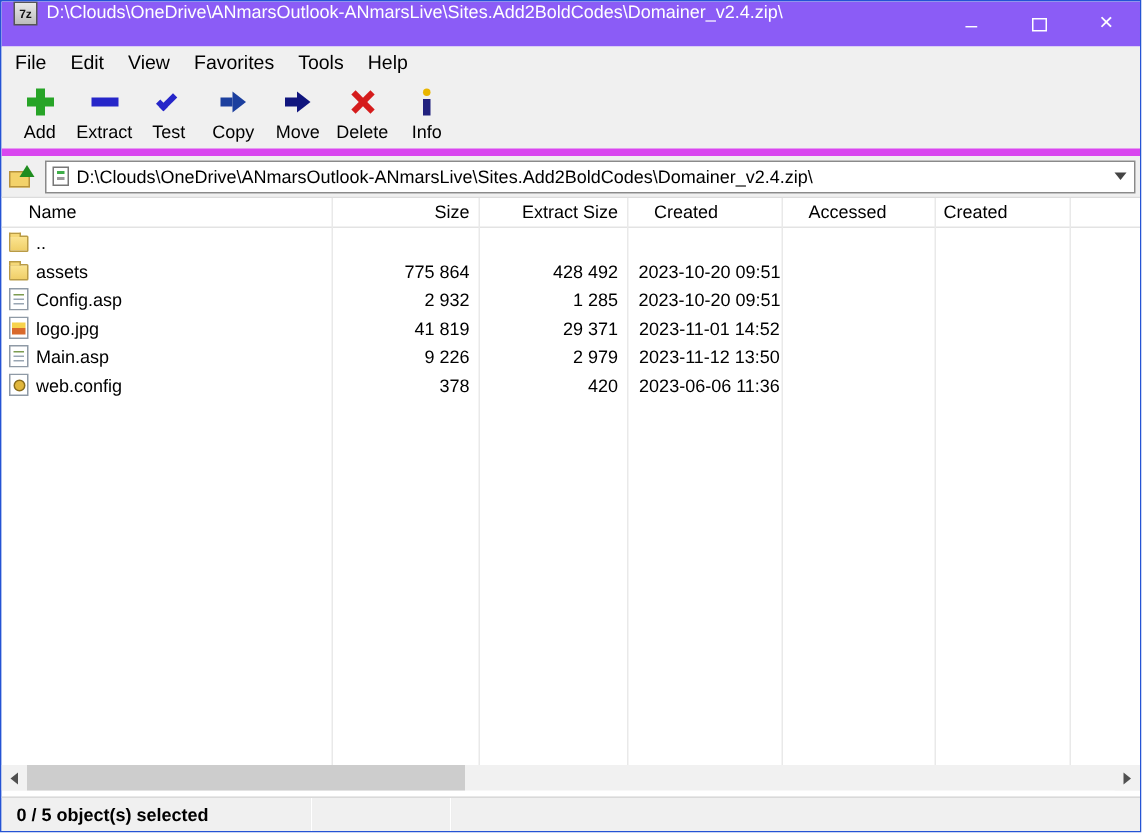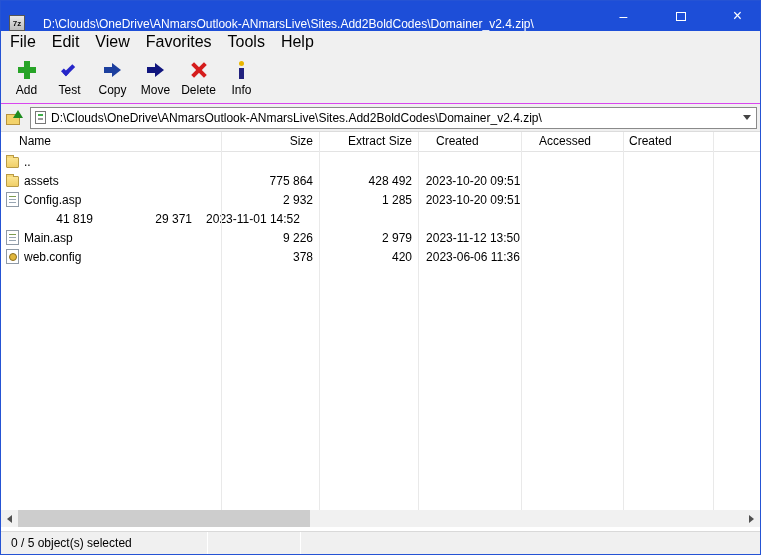--- a/index.html
+++ b/index.html
@@ -2,33 +2,33 @@
 <html><head>
 <meta charset="utf-8">
 <style>
   * { margin:0; padding:0; box-sizing:border-box; }
   html,body { width:761px; height:555px; }
   body { font-family:"Liberation Sans", sans-serif; font-size:12px; color:#000; background:#fff; }
 
   .window { width:761px; height:555px; border:1px solid #2553d4; display:flex; flex-direction:column; background:#fff; overflow:hidden; }
 
   
-  .titlebar { height:30px; background:#1d4ed8; display:flex; align-items:flex-end; flex:none; color:#fff;gap:12px; }
+  .titlebar { height:30px; background:#8b5cf6; display:flex; align-items:flex-start; flex:none; color:#fff; }
   .app-icon { width:16px; height:16px; margin:0 6px 0 8px; background:linear-gradient(#e8e8e8,#bdbdbd); border:1px solid #555; color:#111; font-size:8px; font-weight:bold; display:flex; align-items:center; justify-content:center; flex:none; }
   .title-text { flex:1; font-size:12px; white-space:nowrap; overflow:hidden; }
   .win-btn { width:45px; height:30px; display:flex; align-items:center; justify-content:center; color:#fff; flex:none; font-size:14px; }
   .max-box { width:10px; height:9px; border:1px solid #fff; }
 
   
-  .menubar { height:21px; background:#f0f0f0; display:flex; align-items:center; flex:none; font-size:16px; }
+  .menubar { height:21px; background:#f0f0f0; display:flex; align-items:center; flex:none; font-size:13px; }
   .menu-item { padding:0 8px; height:100%; display:flex; align-items:center; }
   .menu-item:first-child { padding-left:9px; }
 
   
-  .toolbar { height:52px; background:#f0f0f0; display:flex; align-items:stretch; padding-left:4px; flex:none; border-bottom:1px solid #d946ef; }
+  .toolbar { height:52px; background:#f0f0f0; display:flex; align-items:stretch; padding-left:4px; flex:none; border-bottom:5px solid #d946ef; }
   .tb-btn { width:43px; display:flex; flex-direction:column; align-items:center; justify-content:center; gap:1px; }
   .tb-ico { height:24px; width:28px; display:flex; align-items:center; justify-content:center; position:relative; }
   .tb-label { font-size:12px; }
 
   .ico-plus { position:relative; width:18px; height:18px; }
   .ico-plus::before { content:""; position:absolute; left:6px; top:0; width:6px; height:18px; background:#27a427; }
   .ico-plus::after { content:""; position:absolute; left:0; top:6px; width:18px; height:6px; background:#27a427; }
   .ico-minus { width:18px; height:6px; background:#2626c9; }
   .ico-check { width:13px; height:7px; border-left:4px solid #2626c9; border-bottom:4px solid #2626c9; transform:rotate(-45deg) translateY(-2px); }
   .ico-arrow { display:flex; align-items:center; }
@@ -85,21 +85,21 @@
   .hs-btn { position:absolute; top:0; width:17px; height:17px; display:flex; align-items:center; justify-content:center; background:#f1f1f1; }
   .hs-left { left:0; } .hs-right { right:0; }
   .tri-left { width:0; height:0; border-top:4px solid transparent; border-bottom:4px solid transparent; border-right:5px solid #505050; }
   .tri-right { width:0; height:0; border-top:4px solid transparent; border-bottom:4px solid transparent; border-left:5px solid #505050; }
   .hs-thumb { position:absolute; left:17px; top:0; width:292px; height:17px; background:#cdcdcd; }
 
   .gap { height:4px; background:#fff; flex:none; }
 
   
   .statusbar { height:23px; background:#f0f0f0; border-top:1px solid #d9d9d9; display:flex; align-items:center; flex:none; }
-  .status-text { width:206px; padding-left:10px; white-space:nowrap; overflow:hidden; }
+  .status-text { width:206px; padding-left:10px; white-space:nowrap; overflow:hidden;font-weight:bold; }
   .status-div { width:1px; height:100%; background:#c8c8c8; border-right:1px solid #fff; flex:none; }
   .status-pane { width:92px; height:100%; }
 </style>
 </head>
 <body>
 
 <div class="window">
 
   <div class="titlebar">
     <div class="app-icon">7z</div>
@@ -126,20 +126,26 @@
 
   <div class="toolbar">
     <div class="tb-btn">
       <span class="tb-ico">
           <span class="ico-plus"></span>
         </span>
       <span class="tb-label">Add</span>
     </div>
     <div class="tb-btn">
       <span class="tb-ico">
+          <span class="ico-minus"></span>
+        </span>
+      <span class="tb-label">Extract</span>
+    </div>
+    <div class="tb-btn">
+      <span class="tb-ico">
           <span class="ico-check"></span>
         </span>
       <span class="tb-label">Test</span>
     </div>
     <div class="tb-btn">
       <span class="tb-ico ico-copy">
           <span class="ico-arrow">
             <span class="shaft"></span>
             <span class="head"></span>
           </span>
@@ -230,20 +236,24 @@
       <span class="fname">Config.asp</span>
     </div>
     <div class="cell num col-size rsize">2 932</div>
     <div class="cell num col-packed rpacked">1 285</div>
     <div class="cell dt col-mod rmod">2023-10-20 09:51</div>
     <div class="cell dt col-created rcreated"></div>
     <div class="cell dt col-acc racc"></div>
   </div>
 
   <div class="row">
+    <div class="cell name col-name">
+      <span class="fi image"></span>
+      <span class="fname">logo.jpg</span>
+    </div>
     <div class="cell num col-size rsize">41 819</div>
     <div class="cell num col-packed rpacked">29 371</div>
     <div class="cell dt col-mod rmod">2023-11-01 14:52</div>
     <div class="cell dt col-created rcreated"></div>
     <div class="cell dt col-acc racc"></div>
   </div>
 
   <div class="row">
     <div class="cell name col-name">
       <span class="fi file"></span>

